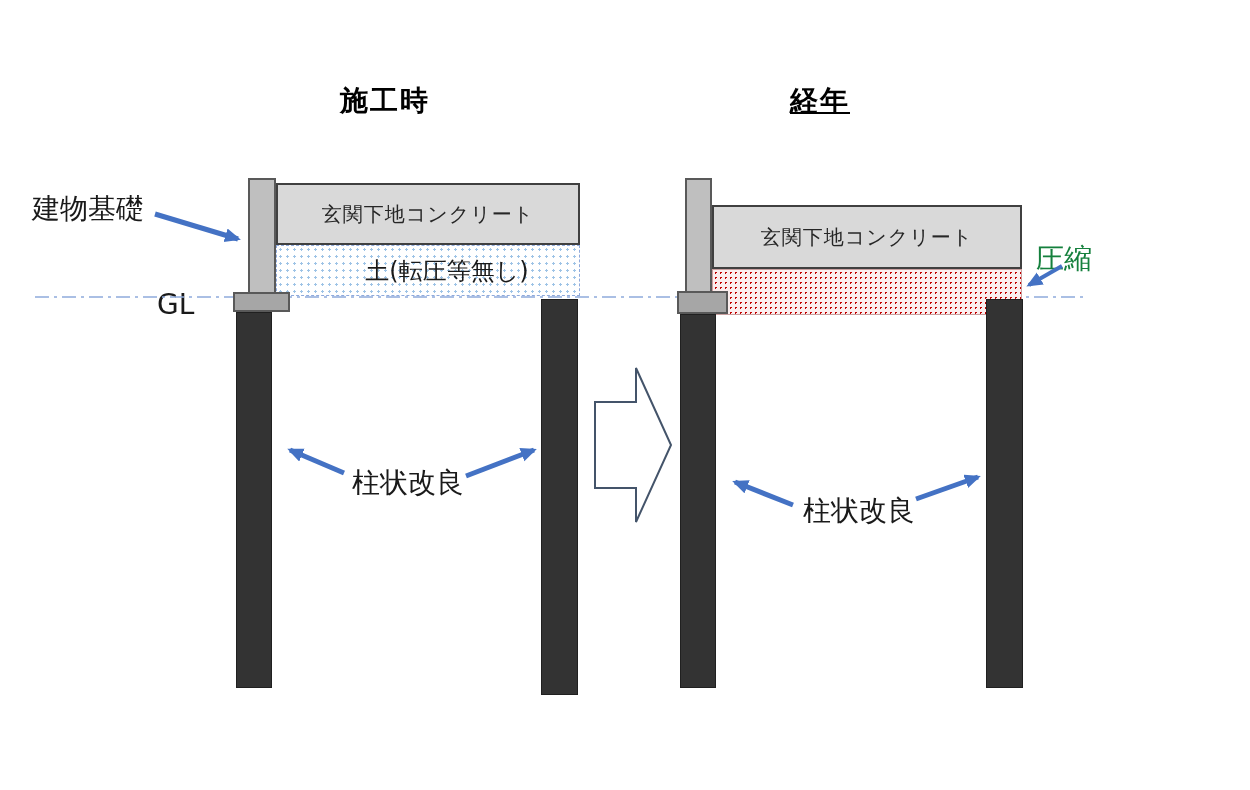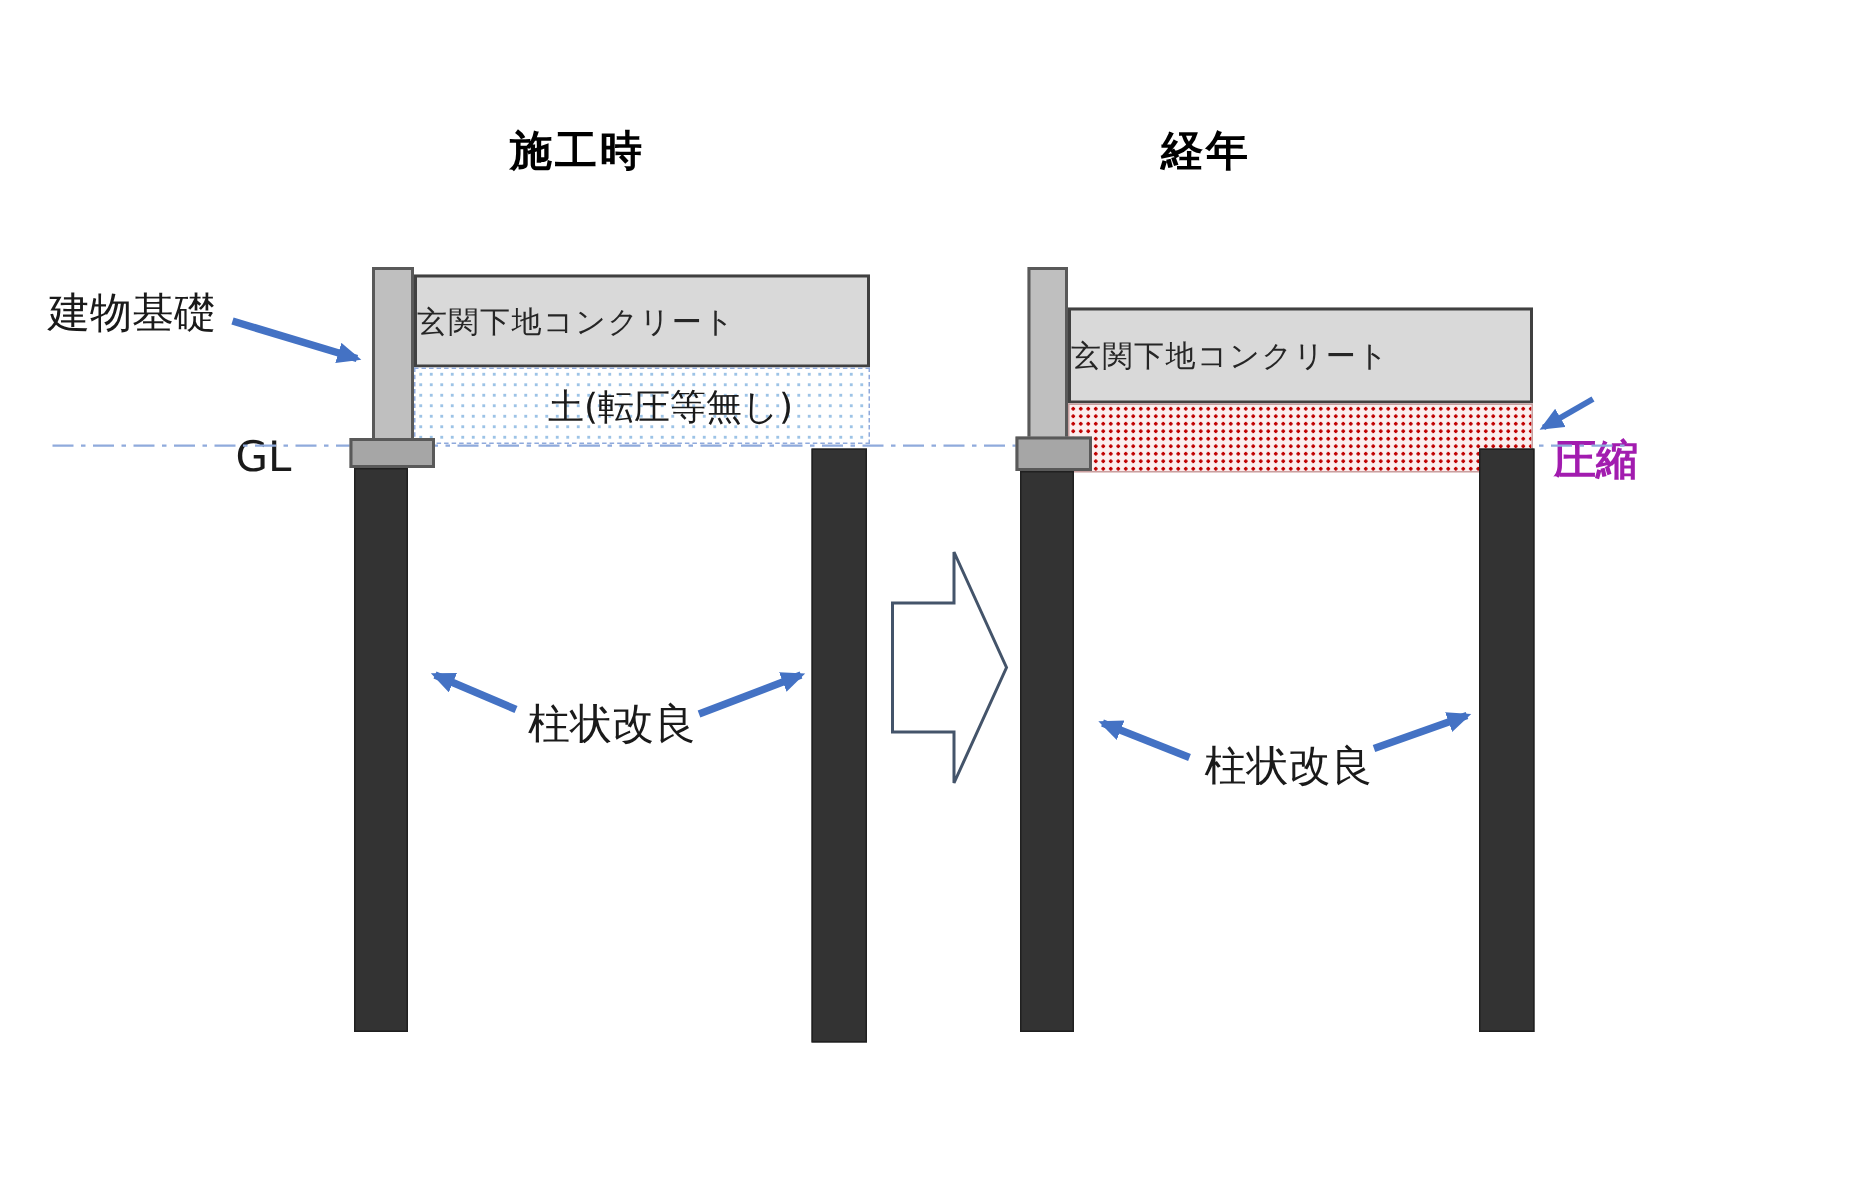--- a/index.html
+++ b/index.html
@@ -4,55 +4,55 @@
 <style>
   * { margin:0; padding:0; box-sizing:border-box; }
   html,body { background:#ffffff; }
   body { font-family:"DejaVu Sans","Liberation Sans",sans-serif; }
   .canvas { position:relative; width:1250px; height:790px; background:#ffffff; overflow:hidden; }
   .abs { position:absolute; }
   .title { font-size:28px; font-weight:bold; color:#000000; text-align:left; letter-spacing:2px; }
   .label { font-size:28px; color:#1a1a1a; white-space:nowrap; }
   .box-concrete {
     background:#d9d9d9; border:2px solid #404040;
-    display:flex; align-items:center; 
+    display:flex; align-items:center; justify-content:center;
     font-size:20px; color:#262626; letter-spacing:1px; z-index:2;
   }
   .box-soil {
     background-color:#ffffff;
     background-image:radial-gradient(#9dc3e6 1.1px, transparent 1.1px);
     background-size:7px 7px;
     border:1px dashed #8faadc;
     display:flex; align-items:center; justify-content:center;
     font-size:24px; color:#1a1a1a; z-index:2;padding-left:38px;
   }
   .box-compressed {
     background-color:#fbeeee;
     background-image:radial-gradient(#c00000 1px, transparent 1px);
     background-size:5px 5px;
     border:1px solid #c9a0a0;
     z-index:2;
   }
   .post { background:#bfbfbf; border:2px solid #595959; z-index:3; }
   .footing { background:#a6a6a6; border:2px solid #595959; z-index:3; }
   .column { background:#333333; border:1px solid #202020; z-index:2; }
-  .red-label { font-size:28px; font-weight:bold; color:#a21caf; white-space:nowrap;margin-top:48px; }
+  .red-label { font-size:28px; font-weight:normal; color:#15803d; white-space:nowrap; }
   .svg-layer { left:0; top:0; pointer-events:none; }
 </style>
 </head>
 <body>
 
 <div class="canvas">
 
   <svg class="abs svg-layer" width="1250" height="790" style="z-index:1">
     <line x1="35" y1="297" x2="1088" y2="297" stroke="#8faadc" stroke-width="1.5" stroke-dasharray="14 5 3 5"></line>
   </svg>
 
   <div class="abs title" style="left:340px; top:82px; width:170px;">施工時</div>
-  <div class="abs title" style="left:774px; top:82px; width:160px;">経年</div>
+  <div class="abs title" style="left:790px; top:82px; width:160px;text-decoration:underline;">経年</div>
 
   <div class="abs label" style="left:32px; top:190px;">建物基礎</div>
   <div class="abs label" style="left:157px; top:256px;margin-top:32px;">GL</div>
 
   <div class="abs box-concrete" style="left:276px; top:183px; width:304px; height:62px;">
     <span>玄関下地コンクリート</span>
   </div>
   <div class="abs box-soil" style="left:276px; top:245px; width:304px; height:51px;">
     <span>土(転圧等無し)</span>
   </div>

